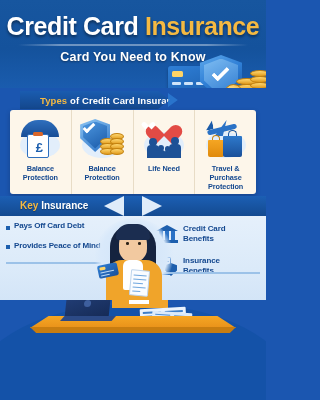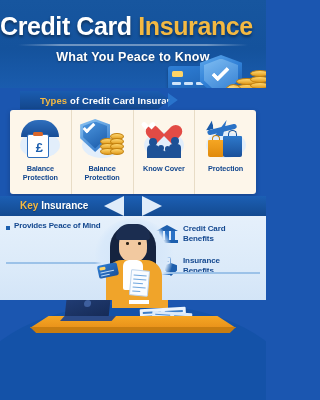--- a/index.html
+++ b/index.html
@@ -12,21 +12,21 @@
   }
 
   
   .header {
     position:absolute; left:0; top:0; width:266px; height:88px;
     background:linear-gradient(180deg,#17569f 0%,#14529c 55%,#1a5cae 100%);
     overflow:hidden;
   }
   .title {
     position:absolute; left:0; top:14px; width:266px;
-    text-align:left;
+    text-align:center;
     font-size:25px; font-weight:bold; letter-spacing:-0.4px;
     line-height:1;
     text-shadow:0 2px 3px rgba(0,0,0,.45);
     white-space:nowrap;
   }
   .title .w { color:#ffffff; }
   .title .g { color:#f4b942; }
   .title-rule {
     position:absolute; left:18px; top:44px; width:230px; height:2px;
     background:linear-gradient(90deg,rgba(255,255,255,0) 0%,rgba(255,255,255,.38) 18%,rgba(255,255,255,.38) 82%,rgba(255,255,255,0) 100%);
@@ -395,21 +395,21 @@
 </style>
 </head>
 <body>
 
 <div class="header">
   <div class="title">
     <span class="w">Credit Card</span>
     <span class="g">Insurance</span>
   </div>
   <div class="title-rule"></div>
-  <div class="subtitle">What You Peace to Know</div>
+  <div class="subtitle">Card You Need to Know</div>
 
   <div class="hero-art">
     <div class="hero-card">
       <div class="stripe"></div>
         <div class="l1"></div>
         <div class="l2"></div>
         <div class="l3"></div>
     </div>
     <div class="hero-shield">
       <div class="inner"></div>
@@ -494,55 +494,60 @@
       <div class="person p-head" style="left:13px;top:24px;width:8px;height:8px;"></div>
       <div class="person" style="left:11px;top:31px;width:12px;height:13px;border-radius:4px 4px 0 0;"></div>
       <div class="person p-head" style="left:35px;top:23px;width:8px;height:8px;"></div>
       <div class="person" style="left:33px;top:30px;width:12px;height:14px;border-radius:4px 4px 0 0;"></div>
       <div class="person p-head" style="left:22px;top:31px;width:6px;height:6px;"></div>
       <div class="person" style="left:20px;top:36px;width:9px;height:8px;border-radius:3px 3px 0 0;"></div>
       <div class="person p-head" style="left:29px;top:32px;width:5.5px;height:5.5px;"></div>
       <div class="person" style="left:27px;top:37px;width:8px;height:7px;border-radius:3px 3px 0 0;"></div>
     </div>
     <div class="type-label">
-      <div>Know Cover</div>
+      <div>Life Need</div>
     </div>
   </div>
 
   <div class="type-card">
     <div class="type-icon">
       <div class="halo"></div>
       <div class="plane">
         <div class="tail"></div>
           <div class="body"></div>
           <div class="wing"></div>
       </div>
       <div class="handle" style="left:14px;top:21px;width:8px;height:6px;"></div>
       <div class="bag orange"></div>
       <div class="handle" style="left:30px;top:16px;width:9px;height:7px;border-color:#17549e;"></div>
       <div class="bag blue"></div>
     </div>
     <div class="type-label">
+      <div>Travel &amp; Purchase</div>
       <div>Protection</div>
     </div>
   </div>
 
 </div>
 
 <div class="benefits">
   <div class="band"></div>
   <div class="band-notch-l"></div>
   <div class="band-notch-r"></div>
 
   <div class="band-lbl-left">
     <span class="g">Key</span>
     <span class="w">Insurance</span>
   </div>
 
   <div class="bullets">
+    <div class="bullet">
+      <div class="dot"></div>
+      <div class="txt">Pays Off Card Debt</div>
+    </div>
     <div class="bullet">
       <div class="dot"></div>
       <div class="txt">Provides Peace of Mind</div>
     </div>
   </div>
   <div class="bullets-rule"></div>
 
   <div class="providers">
     <div class="provider">
       <div class="prov-icon">

